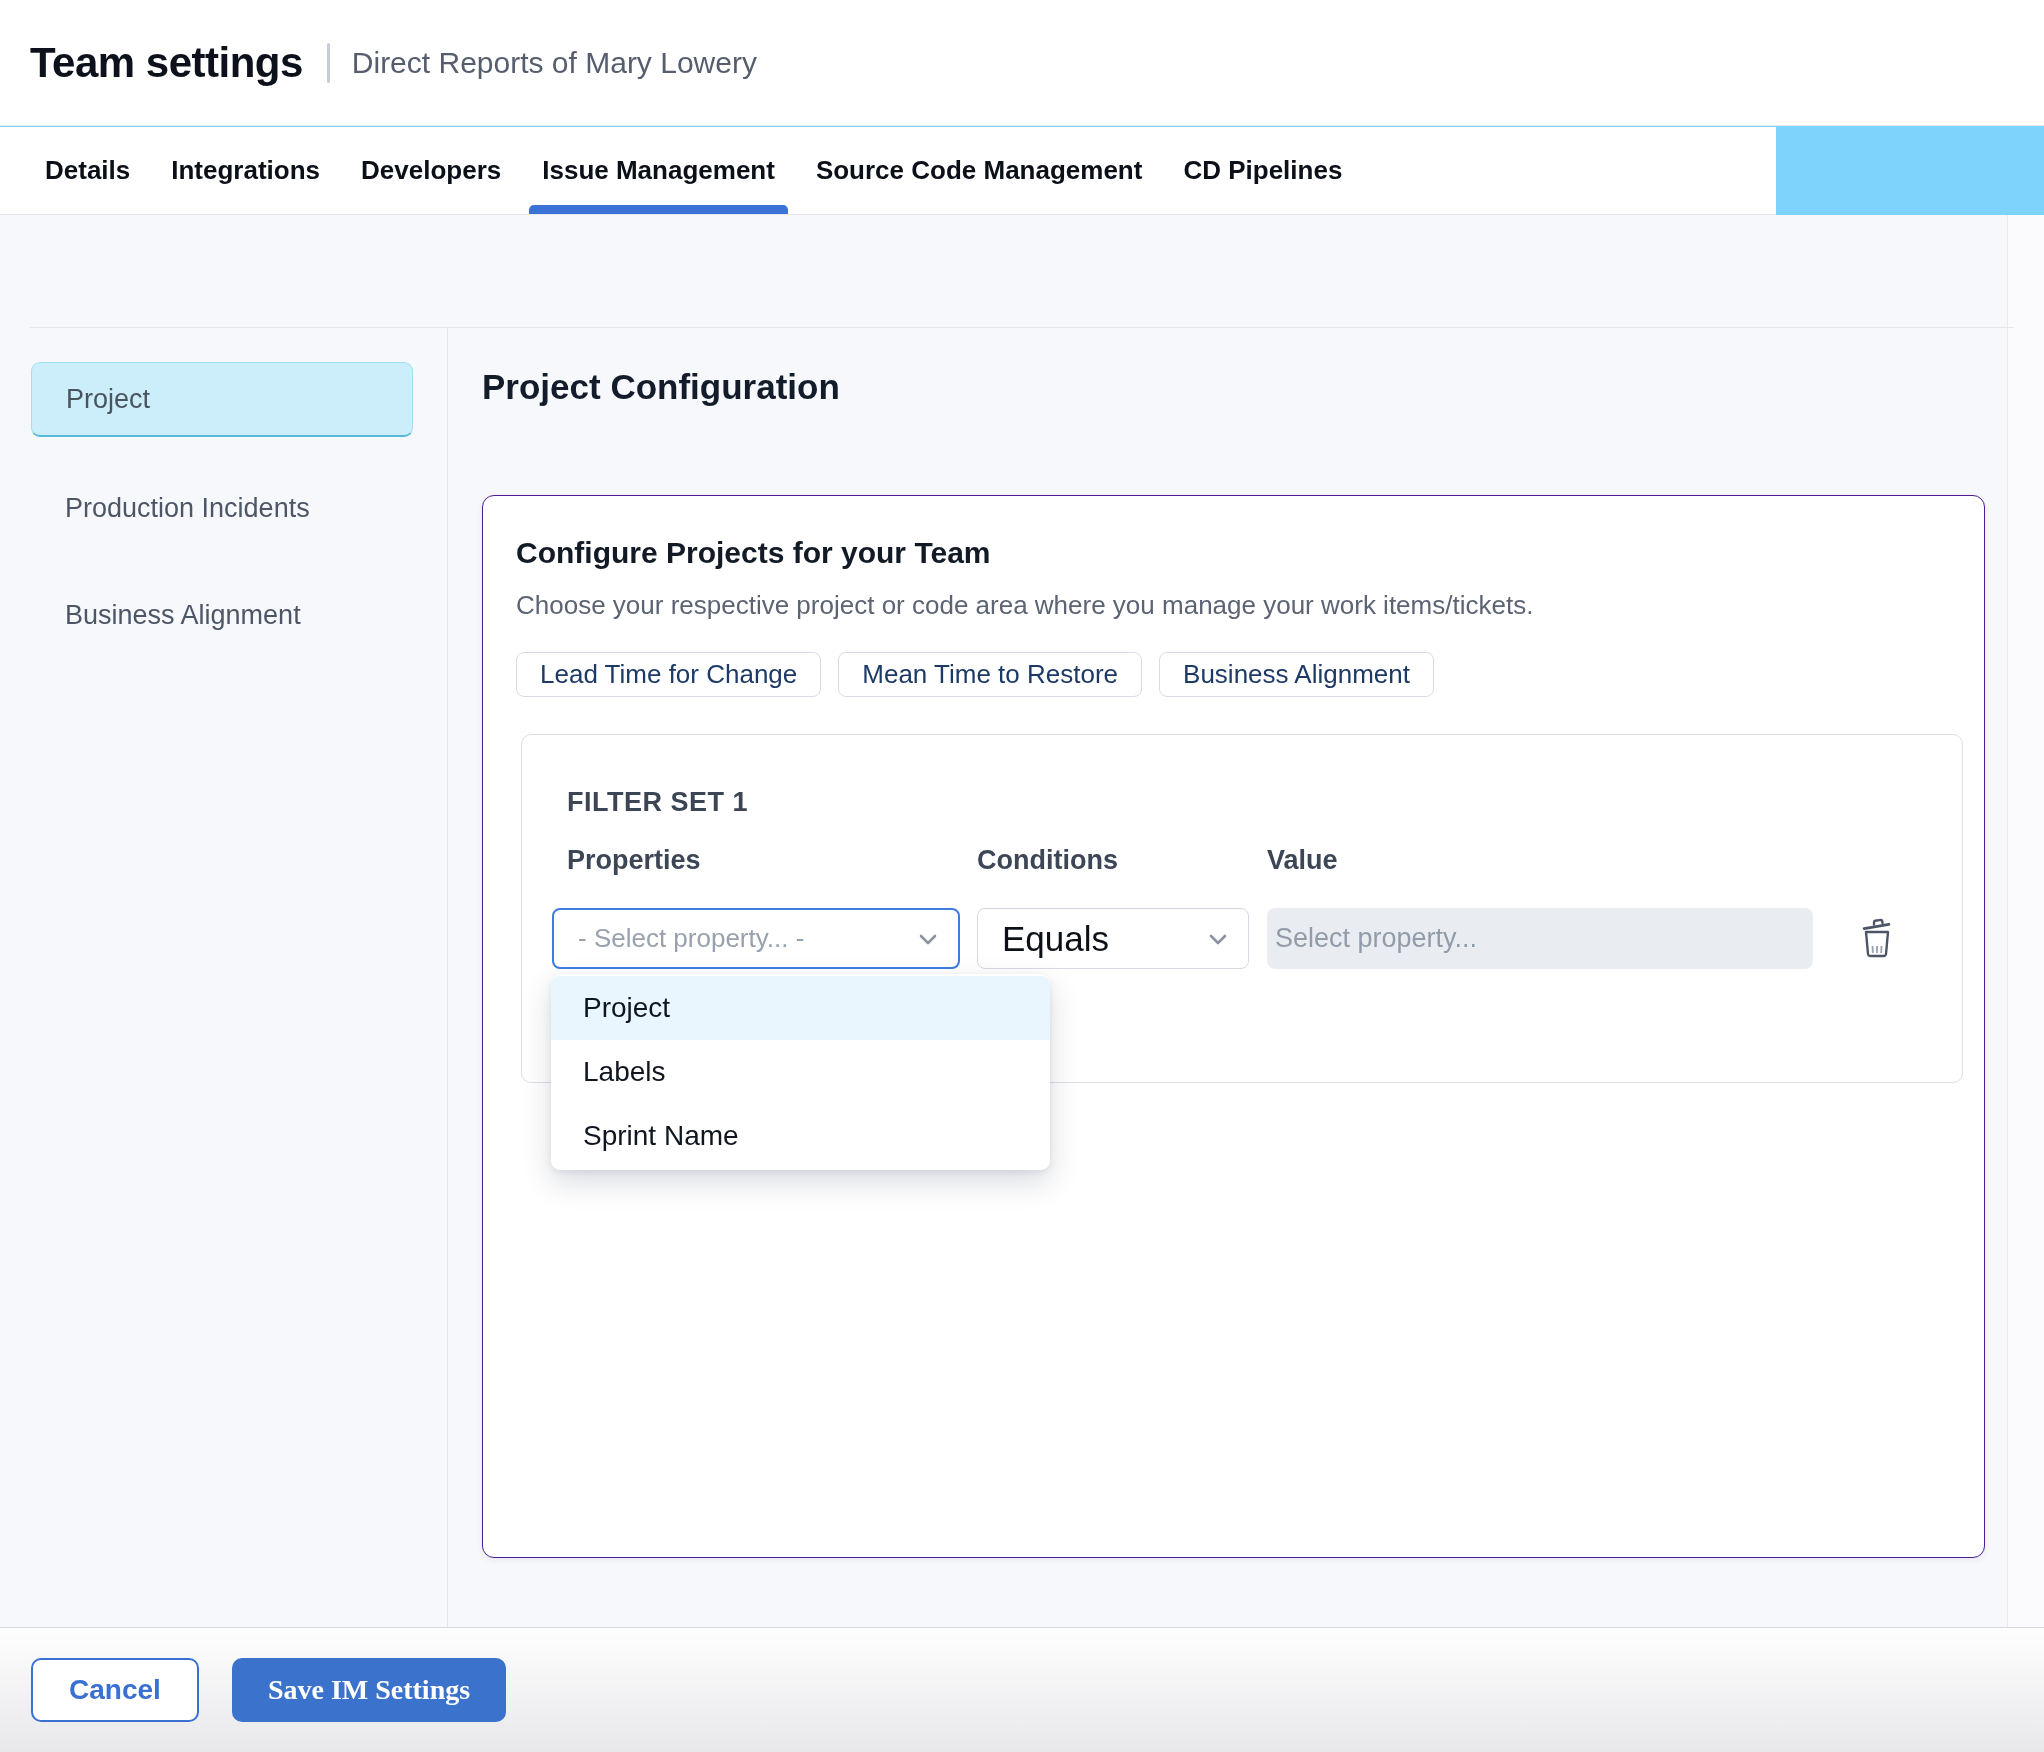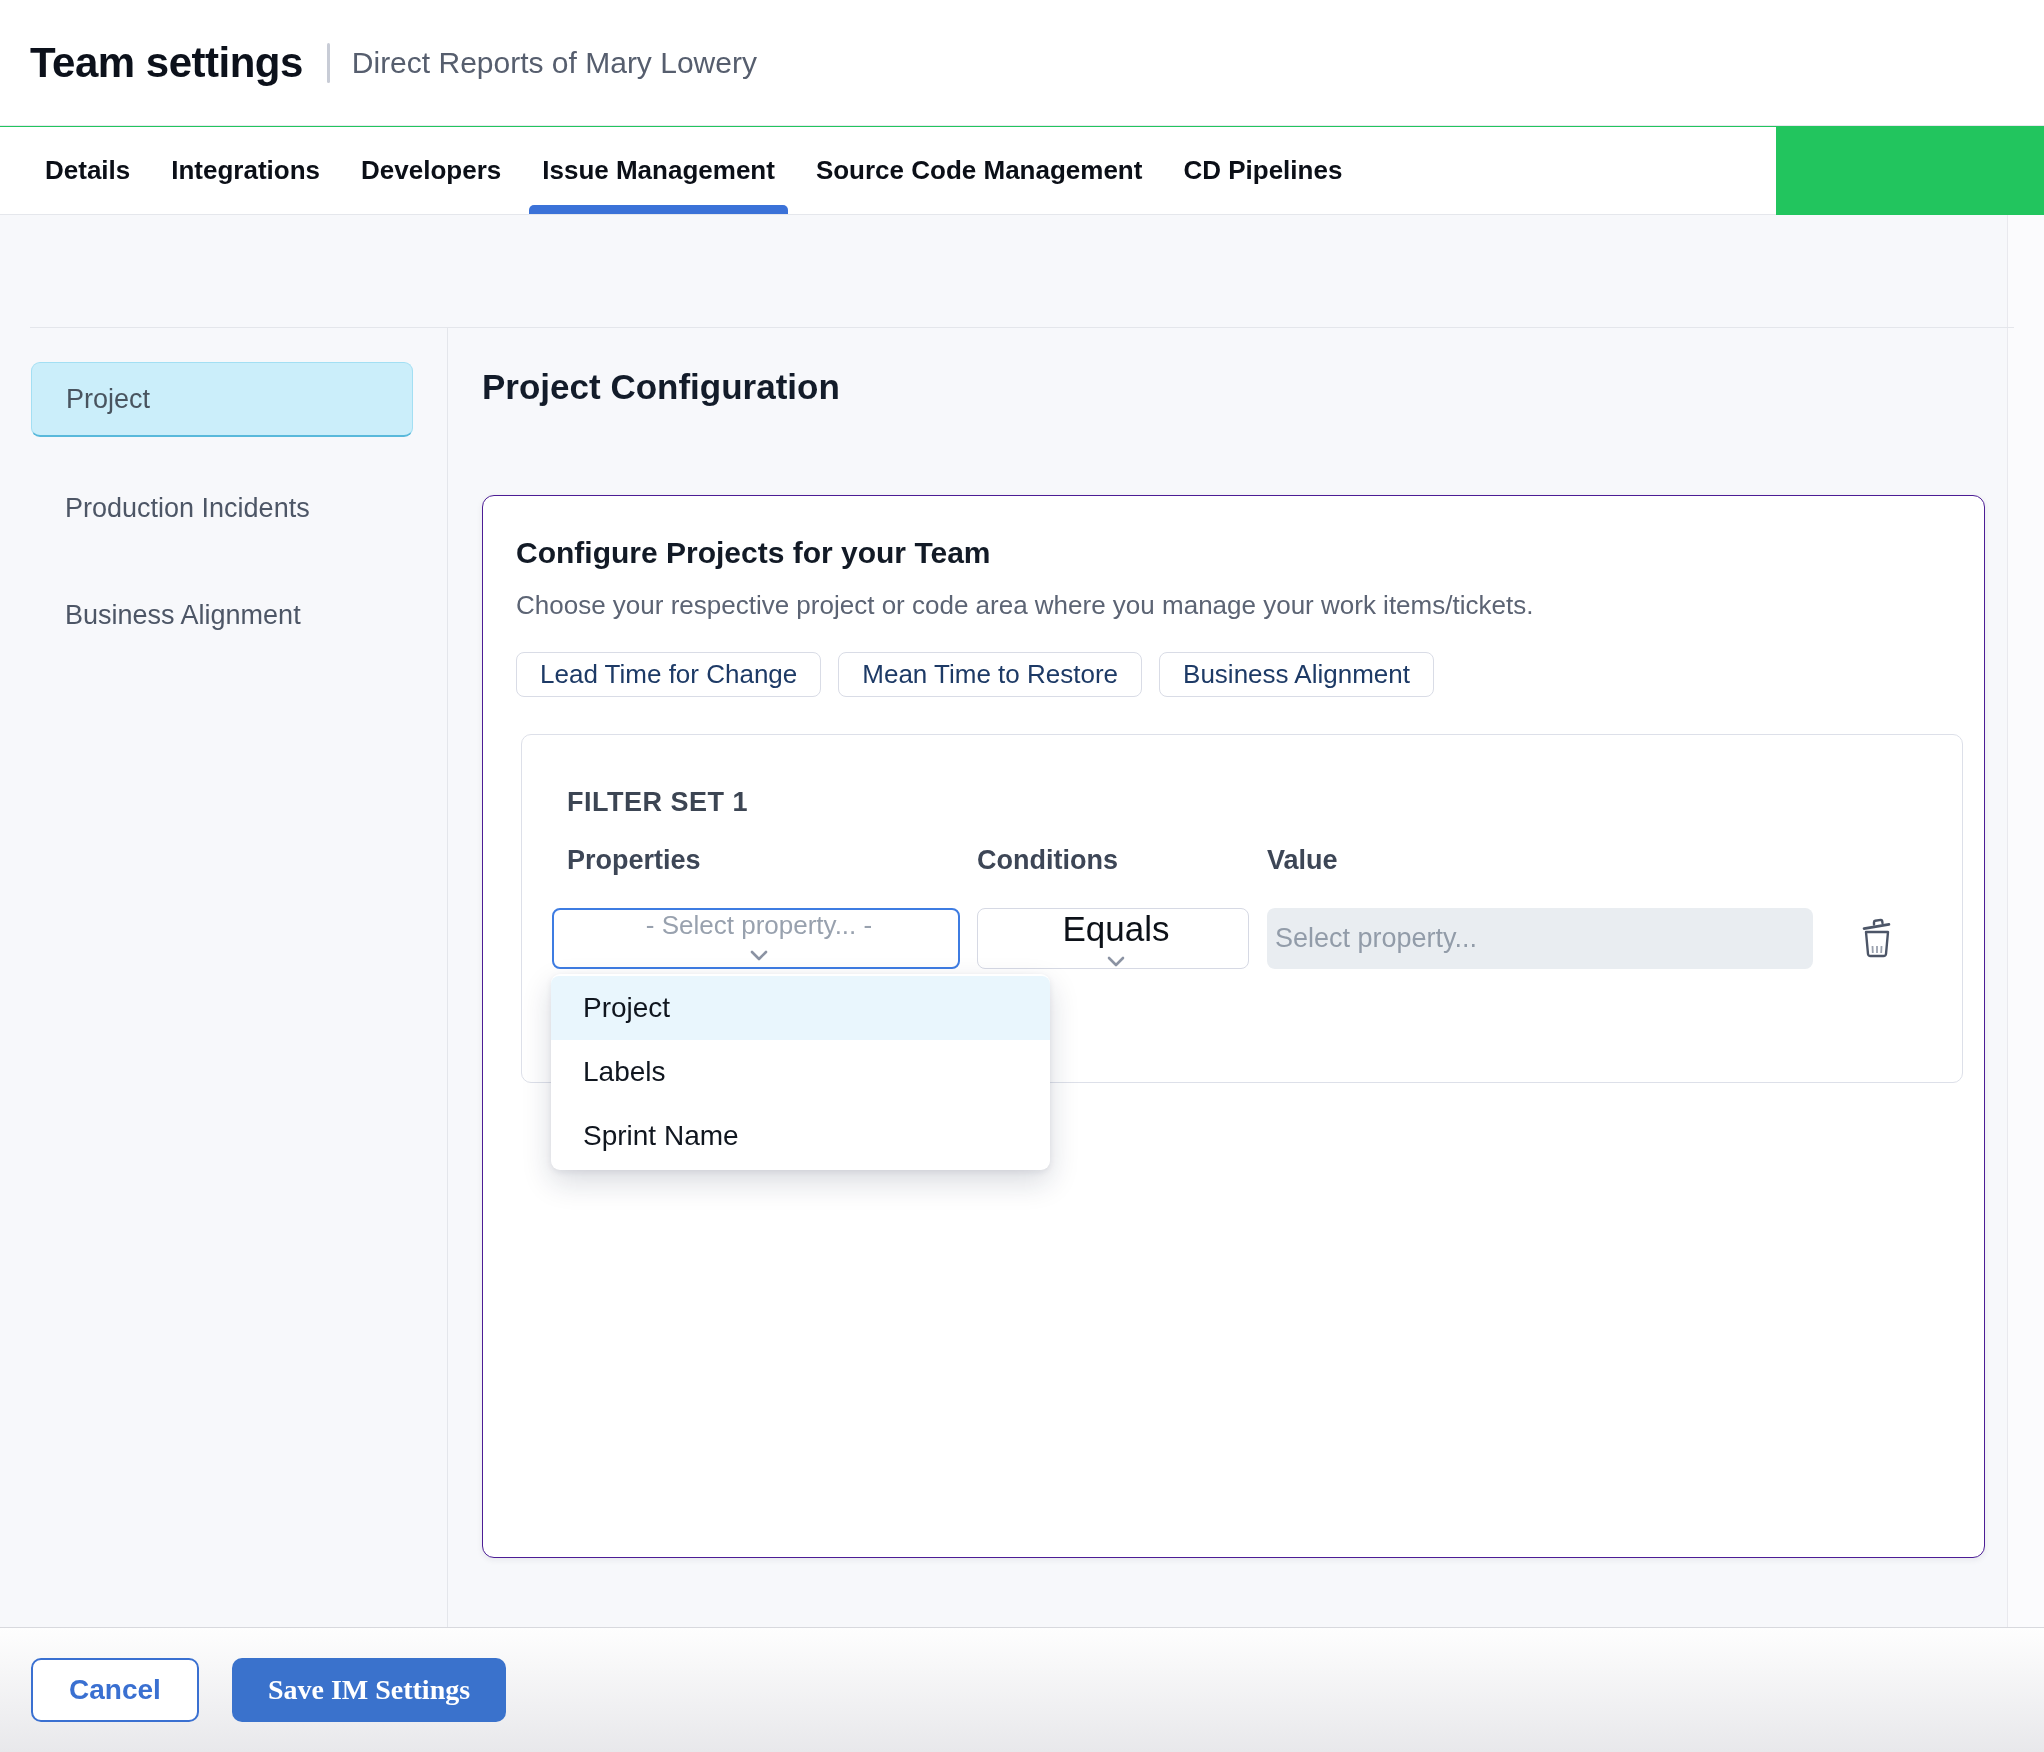--- a/index.html
+++ b/index.html
@@ -1,18 +1,18 @@
 <!DOCTYPE html>
 <html><head>
 <meta charset="utf-8">
 <style>
   * { margin:0; padding:0; box-sizing:border-box; }
   html,body { background:#ffffff; }
   body { font-family:"Liberation Sans","DejaVu Sans",sans-serif; width:2044px; height:1752px; position:relative; }
-  #app { position:absolute; inset:0; width:2044px; height:1752px; background:#22c55e; overflow:hidden; }
+  #app { position:absolute; inset:0; width:2044px; height:1752px; background:#7dd3fc; overflow:hidden; }
 
   
   .title-row { position:absolute; left:0; top:0; width:2044px; height:126px; background:#fff; border-bottom:1px solid #e7e8ee; display:flex; align-items:center; padding-left:30px; }
   .page-title { font-size:42px; font-weight:700; color:#0c111b; letter-spacing:-0.5px; }
   .title-sep { width:3px; height:40px; background:#c8ccd6; margin:0 22px 0 24px; border-radius:2px; }
   .page-subtitle { font-size:30px; color:#565e6e; }
 
   .tabs-row { position:absolute; left:0; top:127px; width:1776px; height:88px; background:#fff; border-bottom:1px solid #e5e7ec; display:flex; align-items:stretch; padding-left:45px; gap:41px; }
   .tab { display:flex; align-items:center; font-size:26px; font-weight:600; color:#0b0f17; position:relative; cursor:pointer; }
   .tab.active::after { content:""; position:absolute; left:-13px; right:-13px; bottom:0; height:9px; background:#3b72d8; border-radius:5px 5px 0 0; }
@@ -47,21 +47,21 @@
   .metric-chip { height:45px; padding:0 23px; display:flex; align-items:center; background:#fff; border:1px solid #d9dce6; border-radius:8px; font-size:26px; font-weight:500; color:#1d3a66; cursor:pointer; }
 
   .filter-box { position:absolute; left:38px; top:238px; width:1442px; height:349px; border:1px solid #dde0e9; border-radius:10px; background:#fff; }
   .filter-title { position:absolute; left:45px; top:52px; font-size:27px; font-weight:700; letter-spacing:0.5px; color:#3c4553; }
   .col-label { position:absolute; top:110px; font-size:27px; font-weight:700; color:#3d4656; }
   .col-label.c0 { left:45px; }
   .col-label.c1 { left:455px; }
   .col-label.c2 { left:745px; }
 
   .control { position:absolute; top:173px; height:61px; border-radius:8px; display:flex; align-items:center; }
-  .select { background:#fff; justify-content:space-between; padding:0 18px 0 24px; cursor:pointer;flex-direction:column; }
+  .select { background:#fff; justify-content:space-between; padding:0 18px 0 24px; cursor:pointer; }
   .prop-select { left:30px; width:408px; border:2px solid #3e7ce2; }
   .prop-select .sel-text { font-size:26px; color:#98a1ae; }
   .cond-select { left:455px; width:272px; border:1px solid #d6d9e4; }
   .cond-select .sel-text { font-size:35px; color:#0c1118; }
   .value-input { left:745px; width:546px; background:#e9edf1; border:none; padding:0 8px; font-size:27px; color:#2b3442; font-family:"Liberation Sans","DejaVu Sans",sans-serif; }
   .value-input::placeholder { color:#929ca9; opacity:1; }
   .trash-btn { position:absolute; left:1332px; top:178px; width:46px; height:50px; display:flex; align-items:center; justify-content:center; cursor:pointer; background:none; border:none; }
 
   .dropdown { position:absolute; left:68px; top:478px; width:499px; background:#fff; border-radius:9px; box-shadow:0 12px 30px rgba(20,30,60,0.16), 0 2px 6px rgba(20,30,60,0.08); padding:2px 0; z-index:5; }
   .dd-item { height:64px; display:flex; align-items:center; padding-left:32px; font-size:28px; color:#10161f; cursor:pointer; }

